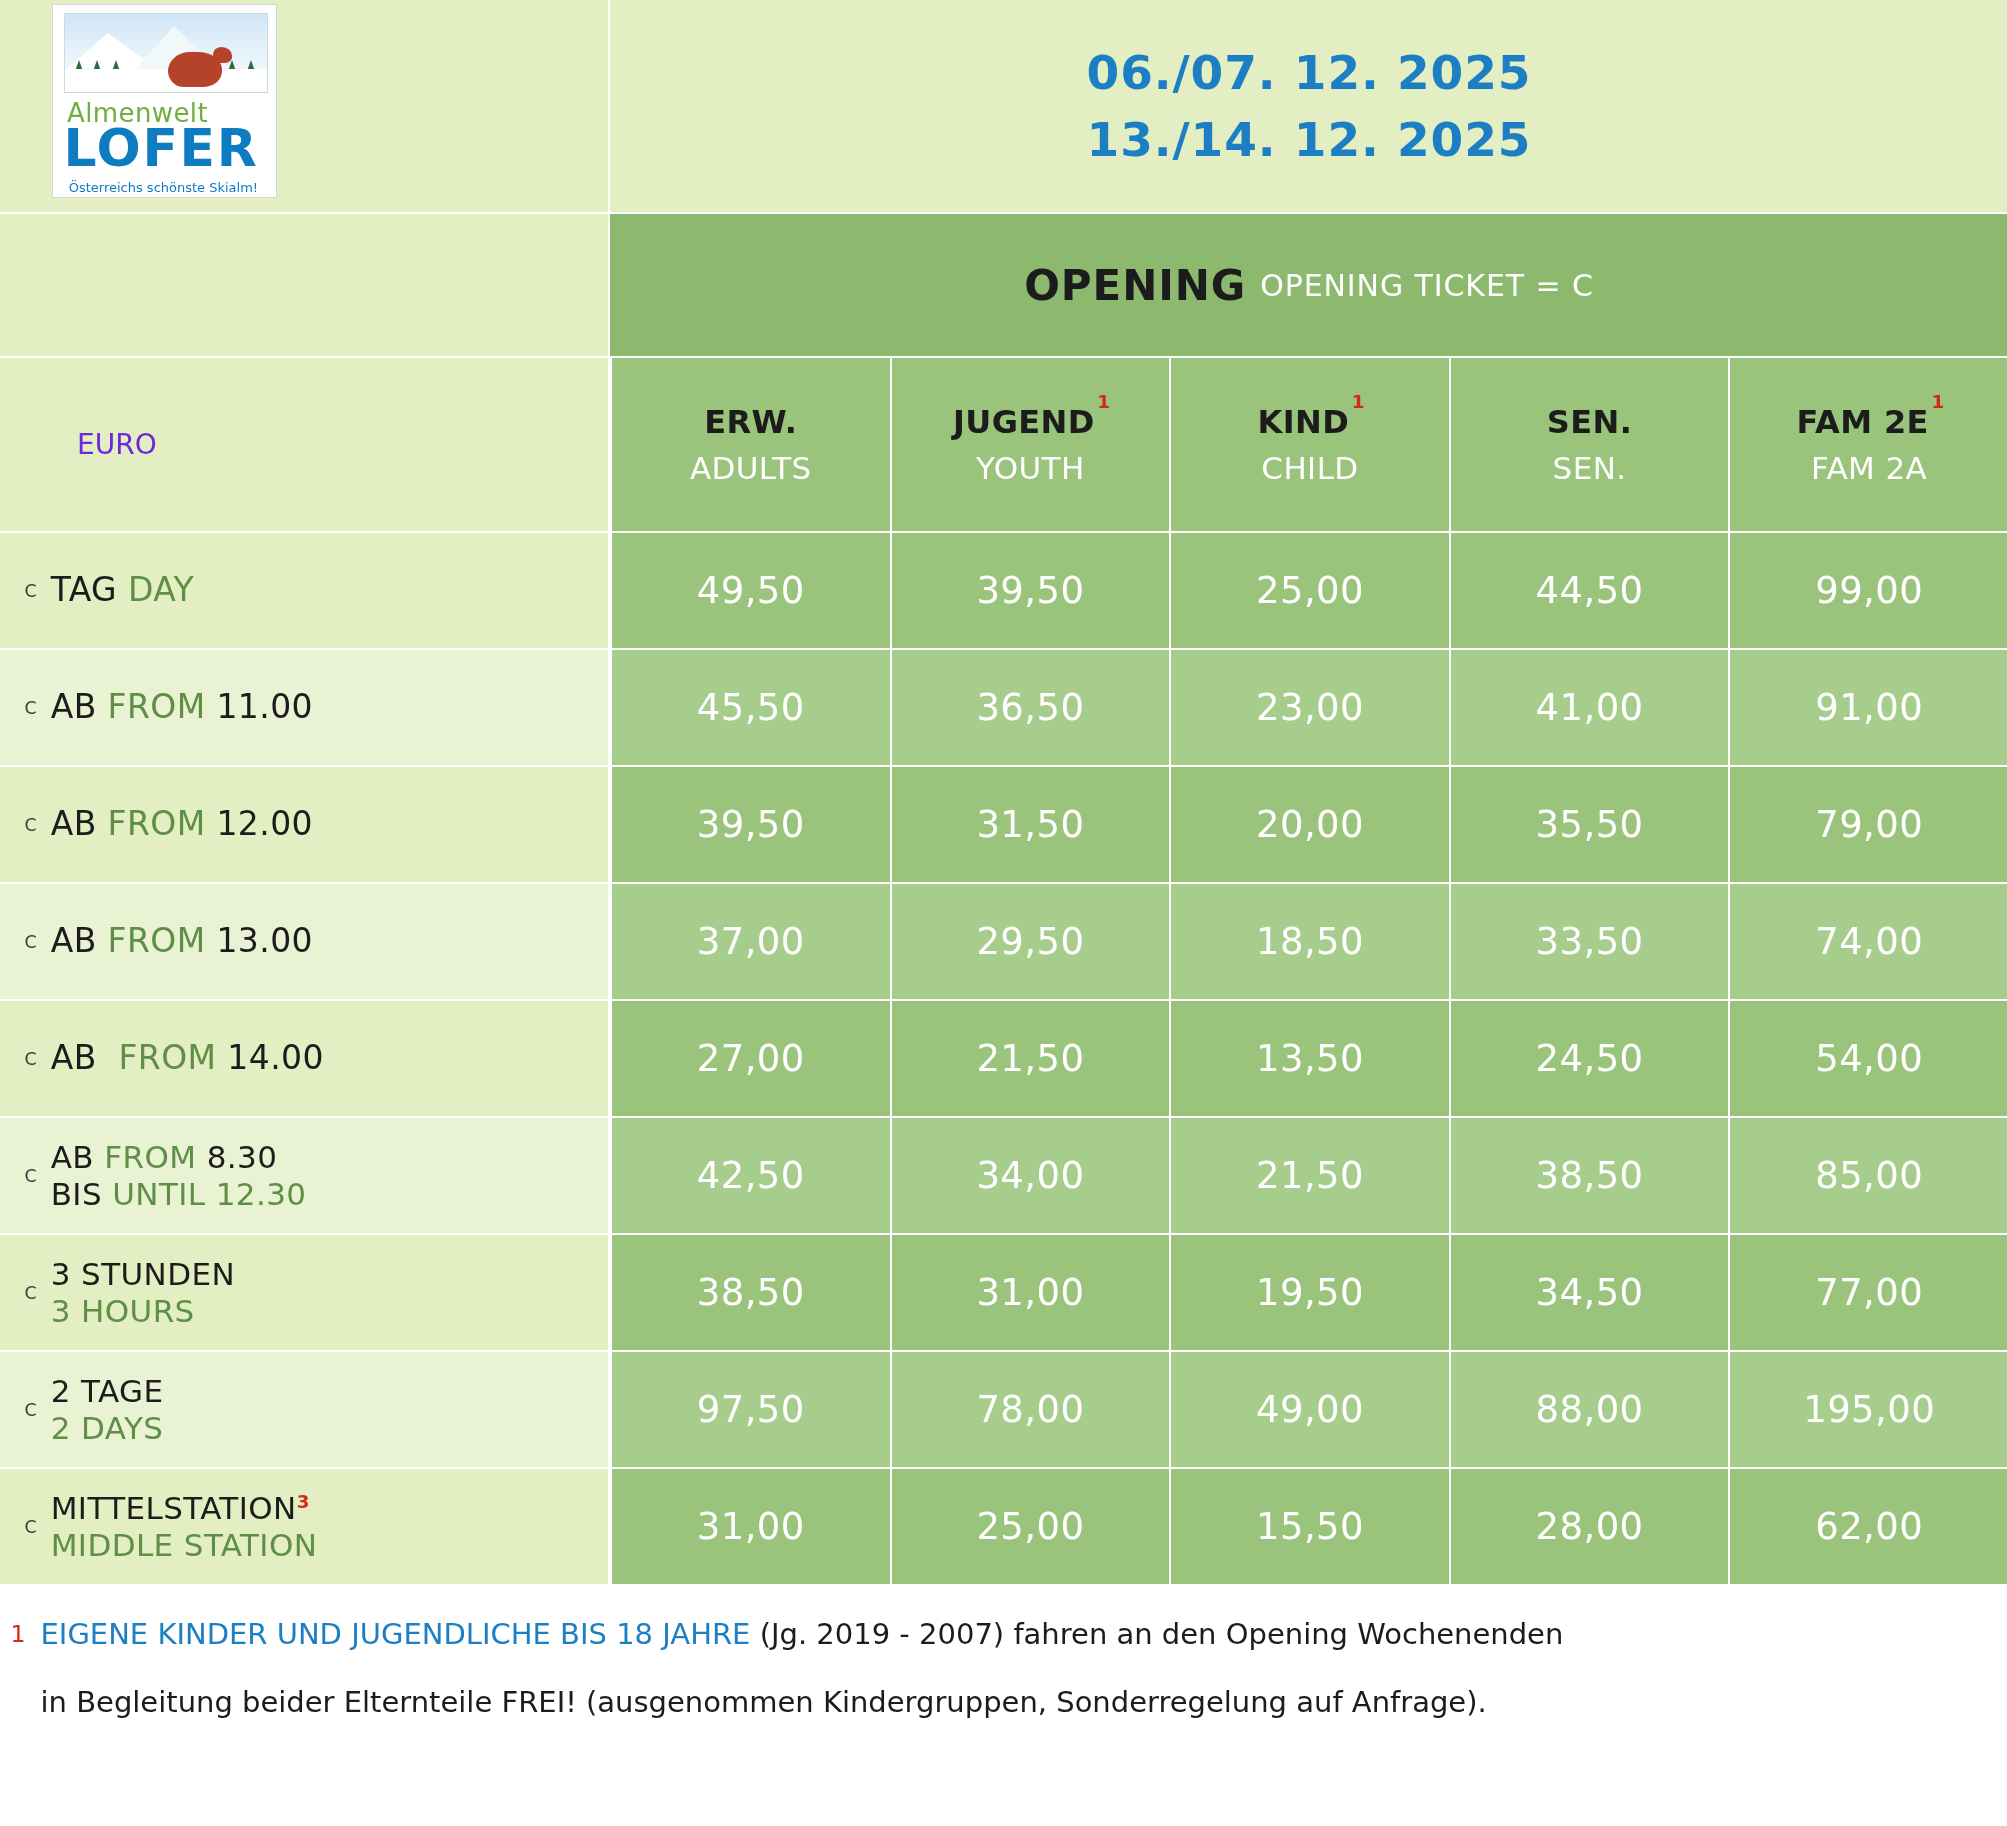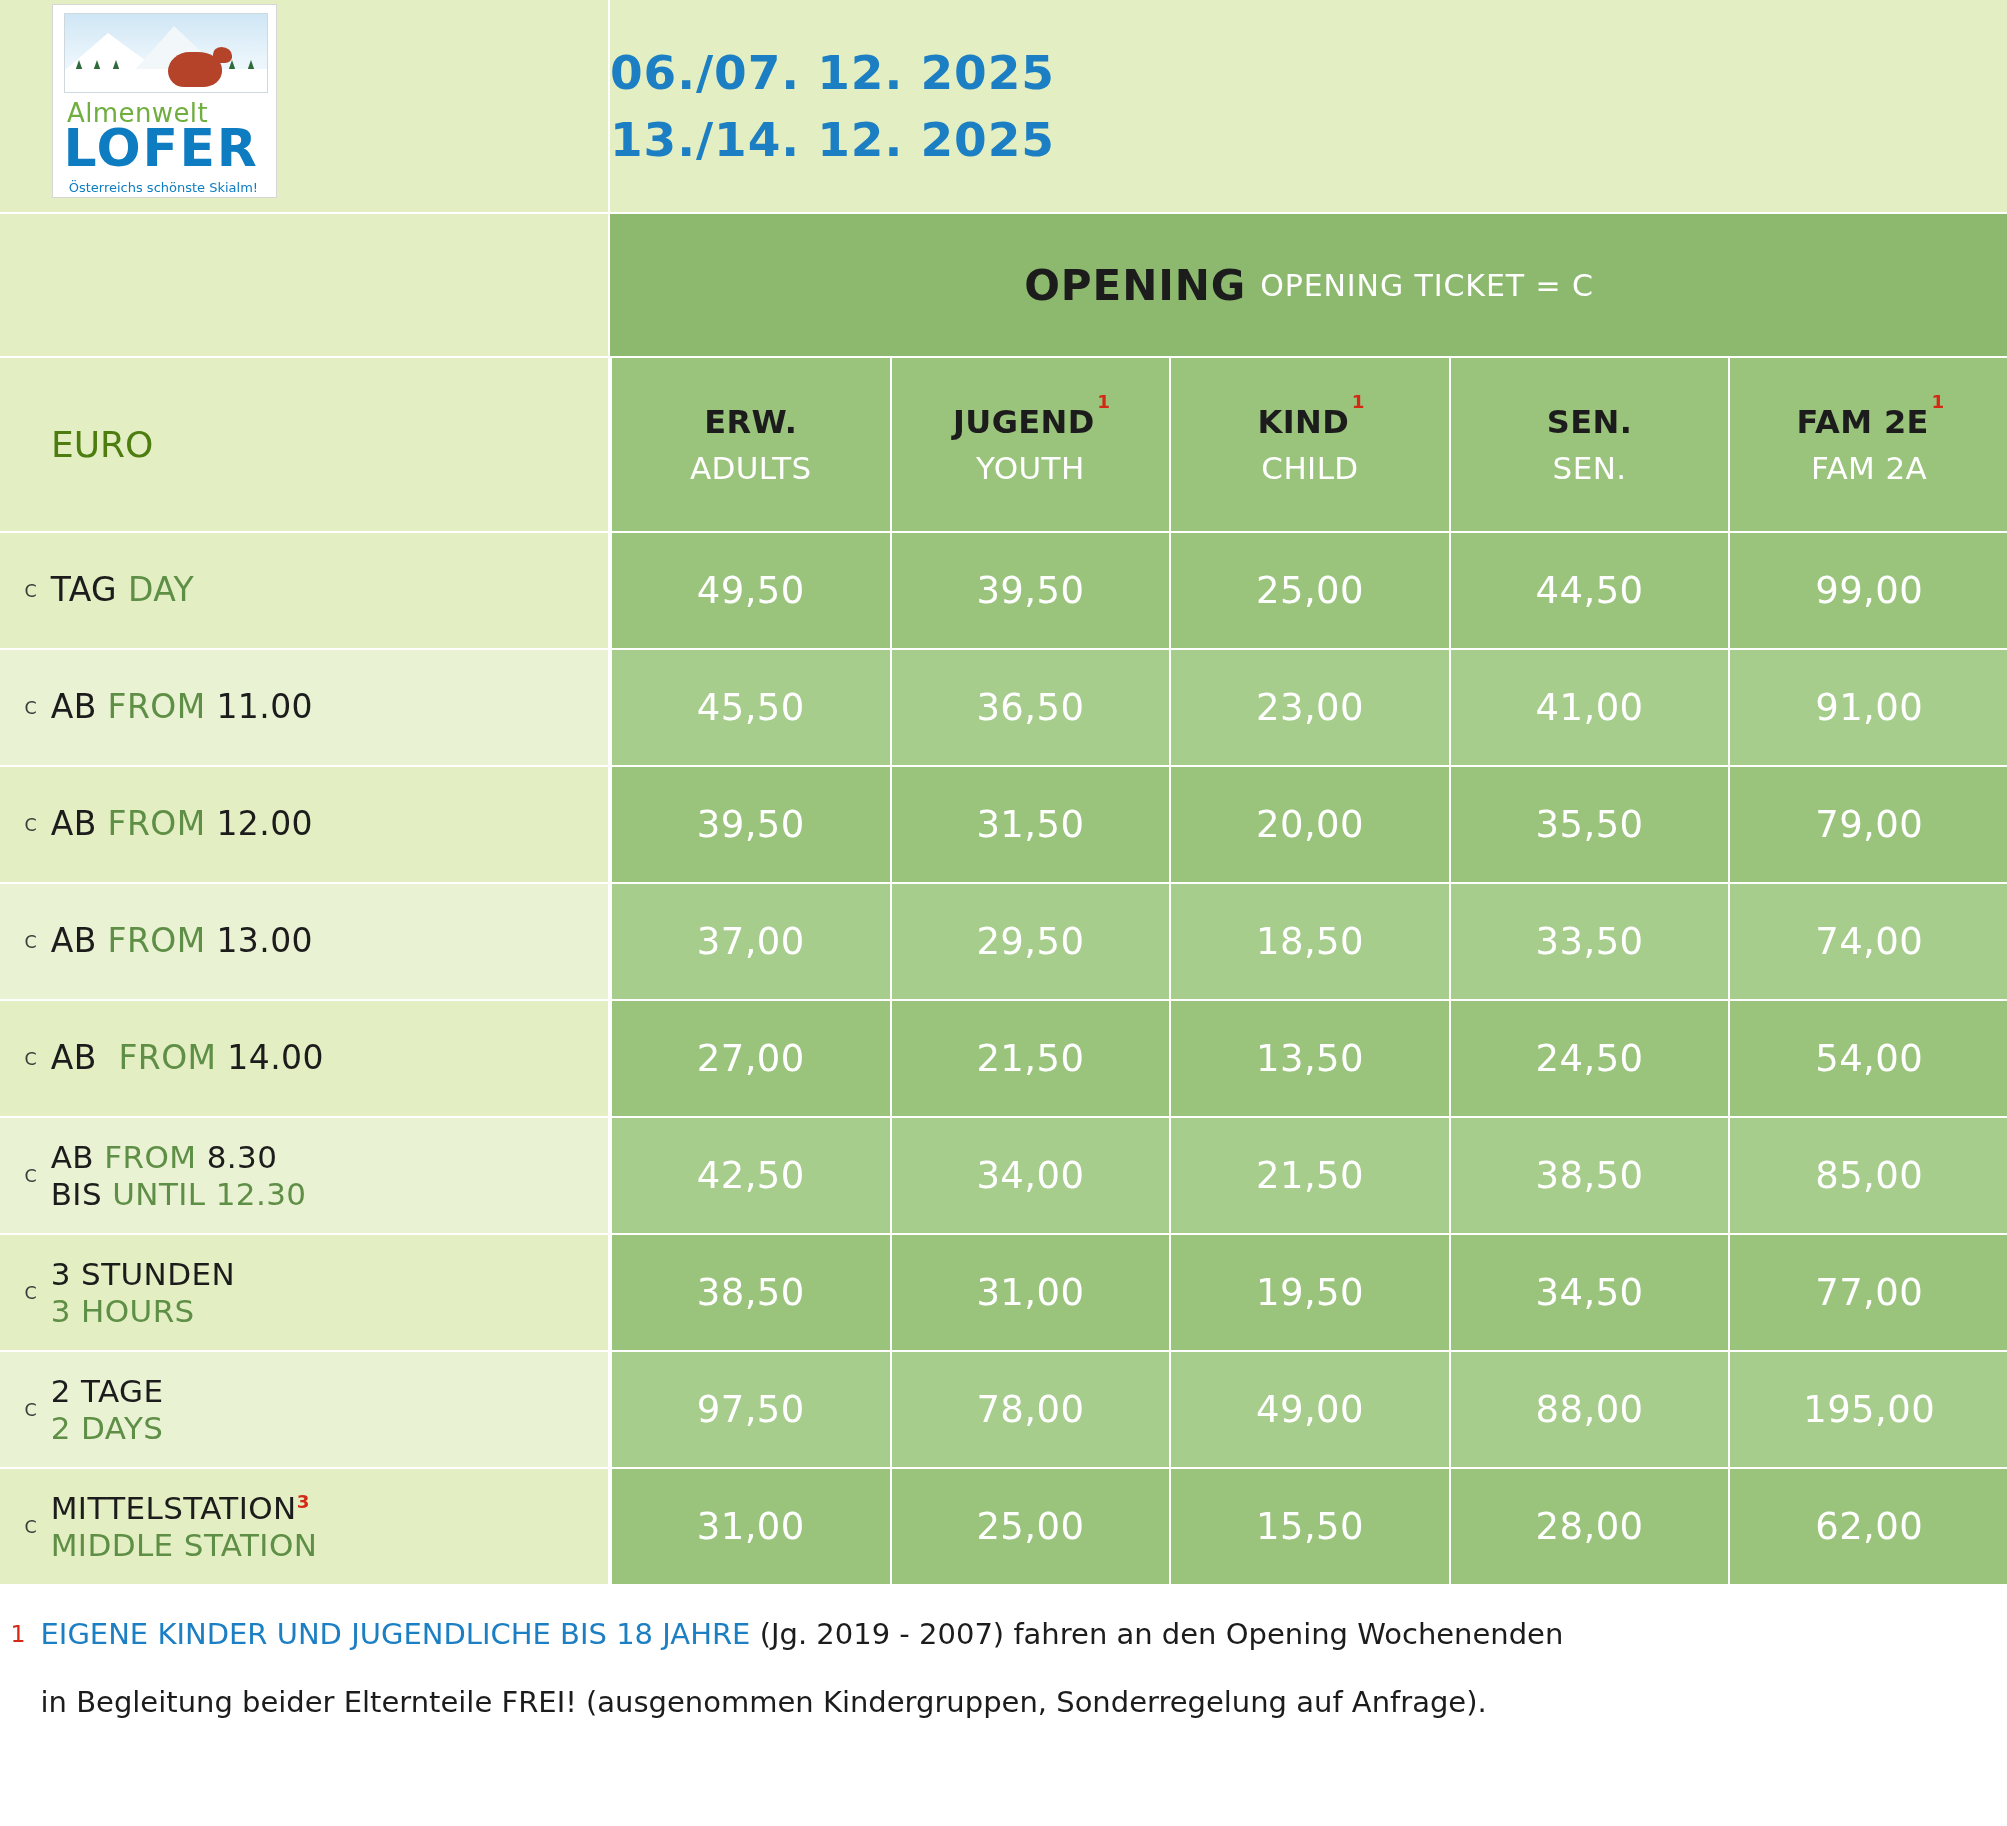--- a/index.html
+++ b/index.html
@@ -132,20 +132,21 @@
     left: 15.7px; top: 175px;
     font-size: 13px;
     color: #0d7cc0;
   }
   .dates-cell {
     flex: 1;
     height: 212px;
     background: #e3efc2;
     display: flex;
     flex-direction: column;
+    align-items: center;
     justify-content: center;
     gap: 12.2px;
   }
   .date-line {
     font-size: 47px;
     font-weight: bold;
     color: #1d7fc3;
     letter-spacing: 0.9px;
   }
 
@@ -195,23 +196,23 @@
   .label-cell {
     width: 610px;
     background: #e3efc2;
     box-sizing: border-box;
     display: flex;
     align-items: center;
     border-right: 2.6px solid #ffffff;
     padding-left: 15.7px;
   }
   .header-row .label-cell {
-    padding-left: 51px;
-    font-size: 36px;
-    color: #4d7c0f;
+    padding-left: 77px;
+    font-size: 28px;
+    color: #6d28d9;
   }
   .header-row { height: 175px; }
   .price-head {
     flex: 1;
     background: #9ac47c;
     box-sizing: border-box;
     border-left: 2.6px solid #ffffff;
     display: flex;
     flex-direction: column;
     align-items: center;

